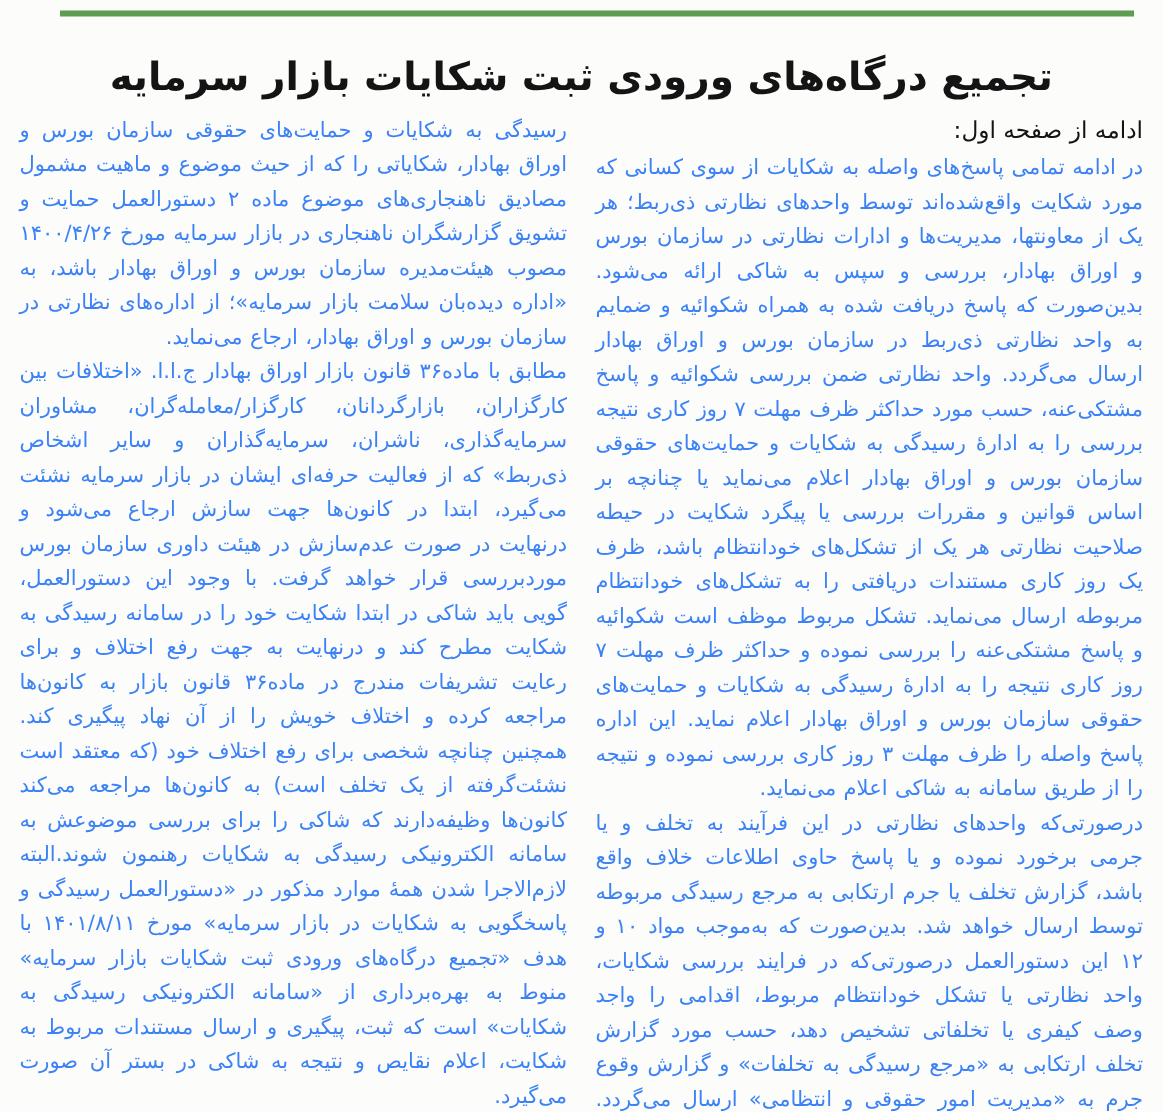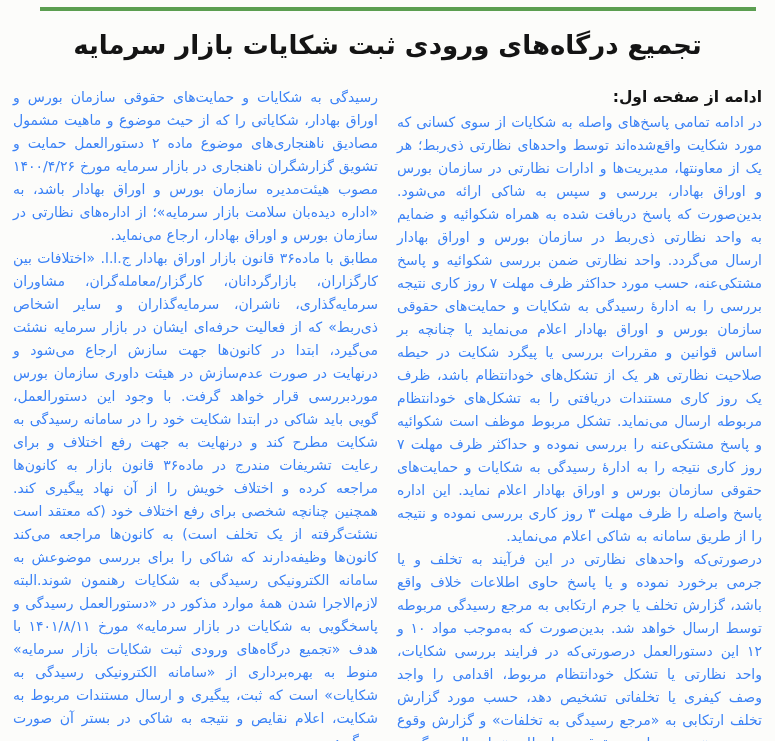--- a/index.html
+++ b/index.html
@@ -19,22 +19,22 @@
   }
   .top-rule {
     position: absolute;
     top: 7px;
     left: 40px;
     width: 716px;
     height: 3.5px;
     background: #5b9e50; 
   }
   .title {
-    margin: 17px;
-    padding-top: 12px;
+    margin: 0;
+    padding-top: 36px;
     text-align: center;
     font-size: 26px;
     line-height: 32px;
     font-weight: bold;
     color: #141414;
     letter-spacing: 0;
   }
   .columns {
     display: flex;
     gap: 19px;
@@ -42,21 +42,21 @@
     box-sizing: border-box;
   }
   .col {
     flex: 1 1 0;
     min-width: 0;
   }
   .lead {
     margin: 0 0 2px 0;
     font-size: 15.5px;
     line-height: 23px;
-    font-weight: bold;
+    font-weight: normal;
     color: #141414;
   }
   .body-par {
     margin: 0;
     font-size: 14px;
     line-height: 23px;
     color: #3b82f6;
     text-align: justify;
     text-align-last: right;
     word-spacing: 0.5px;

